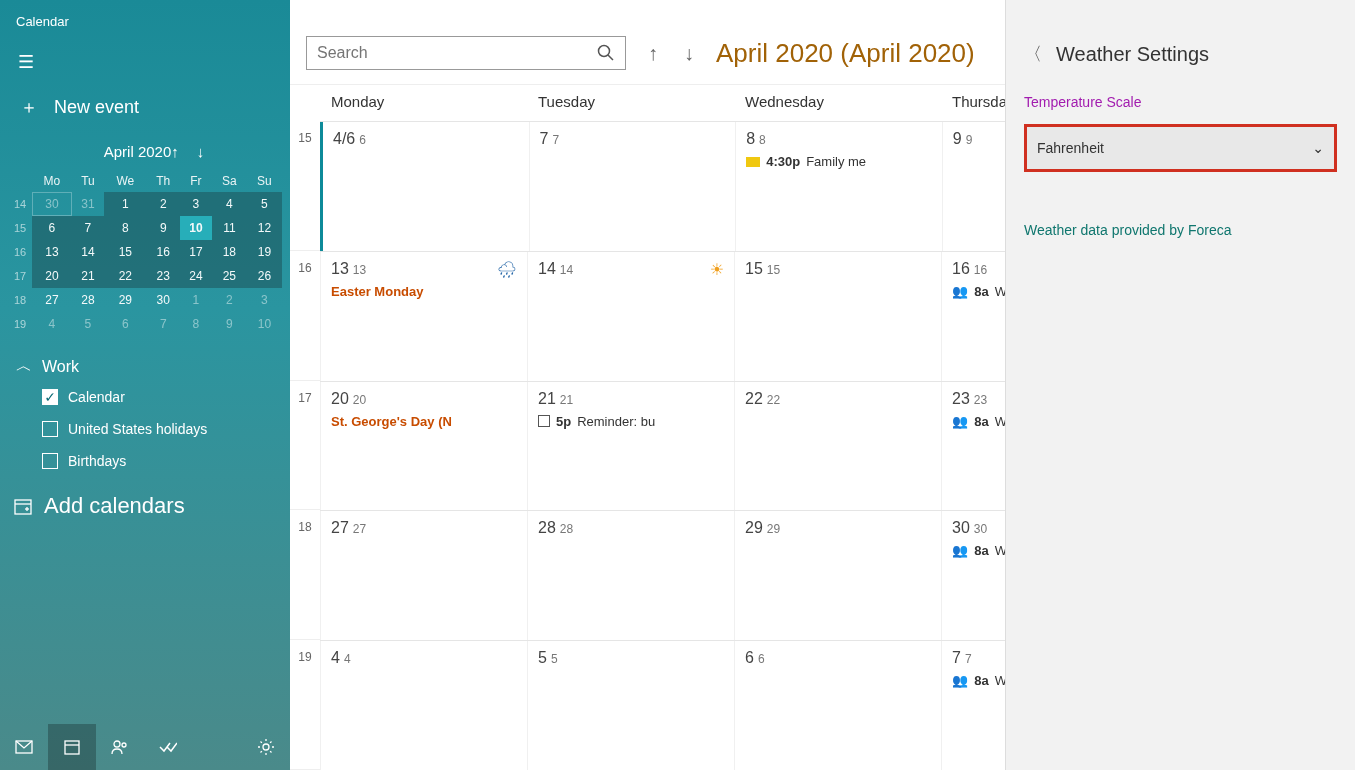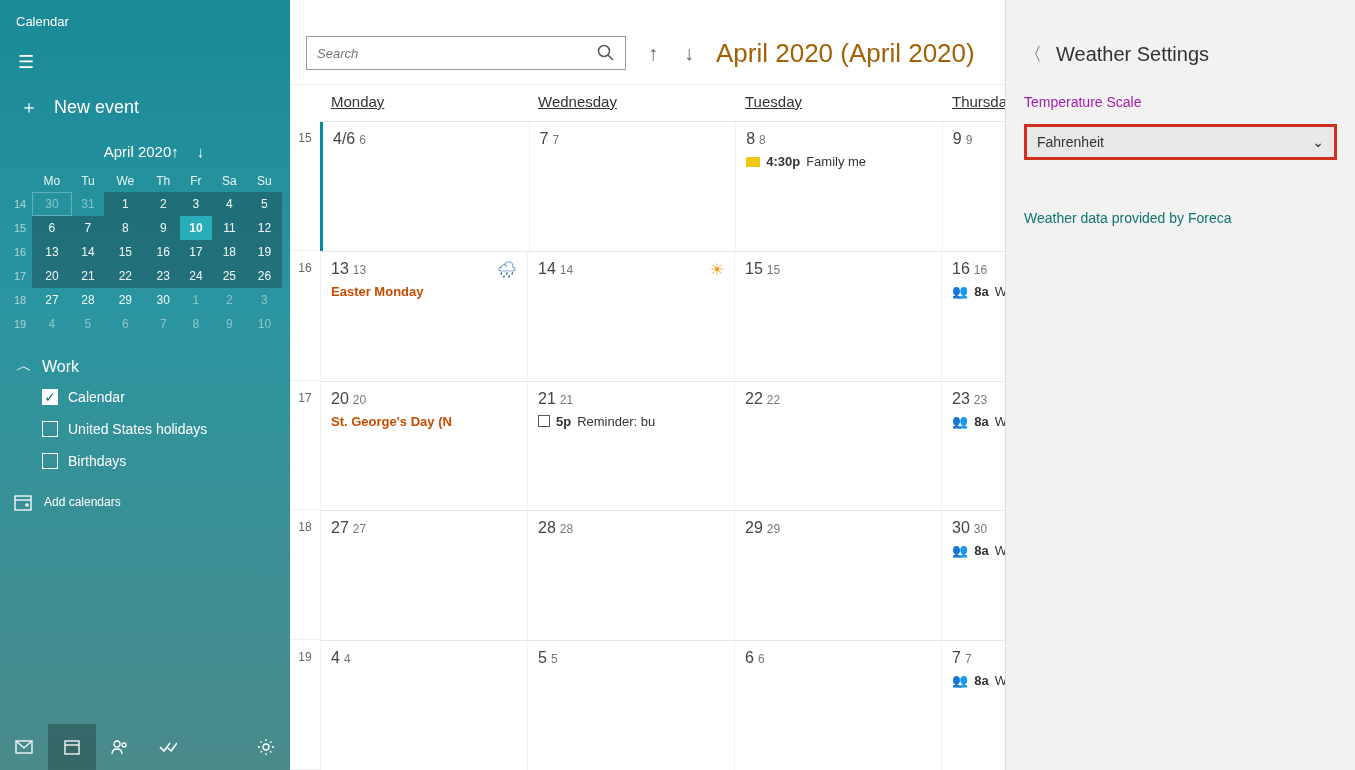--- a/index.html
+++ b/index.html
@@ -20,40 +20,40 @@
 .sb-mini td.box { background: rgba(30,80,85,.55); }
 .sb-mini td.today { background: #28b0bb; font-weight: 600; }
 .sb-mini td.sel { outline: 1px solid rgba(255,255,255,.6); outline-offset: -1px; }
 .sb-mini td.wk { text-align: center; font-size: 11px; opacity: .6; width: 24px; }
 .sb-group { padding: 10px 16px; }
 .sb-group-head { display: flex; align-items: center; gap: 10px; font-size: 16px; cursor: pointer; }
 .sb-group-items { padding: 12px 0 0 26px; display: flex; flex-direction: column; gap: 16px; font-size: 14px; }
 .sb-check { display: flex; align-items: center; gap: 10px; cursor: pointer; }
 .sb-chkbox { width: 16px; height: 16px; border: 1.5px solid #fff; display: inline-flex; align-items: center; justify-content: center; color: #0a6a75; background: transparent; }
 .sb-chkbox.checked { background: #fff; }
-.sb-add { display: flex; align-items: center; gap: 12px; padding: 14px 14px; font-size: 12px; cursor: pointer; }
+.sb-add { display: flex; align-items: center; gap: 12px; padding: 14px 14px; font-size: 22px; cursor: pointer; }
 .sb-bottom { position: absolute; bottom: 0; left: 0; right: 0; height: 46px; display: flex; align-items: center; }
 .sb-bottom .btn { width: 48px; height: 46px; display: flex; align-items: center; justify-content: center; cursor: pointer; font-size: 16px; }
 .sb-bottom .btn.active { background: rgba(0,0,0,.25); }
 .sb-bottom .spacer { flex: 1; }
 .main { flex: 1; display: flex; flex-direction: column; position: relative; }
 .titlebar { height: 30px; display: flex; justify-content: flex-end; align-items: flex-start; }
 .titlebar .wbtn { width: 46px; height: 30px; display: flex; align-items: center; justify-content: center; cursor: pointer; font-size: 11px; color: #555; }
 .header { display: flex; align-items: center; gap: 14px; padding: 6px 16px 14px 16px; }
 .search { display: flex; align-items: center; width: 320px; height: 34px; border: 1px solid #999; padding: 0 10px; }
-.search input { border: none; outline: none; flex: 1; font-size: 13px; background: transparent; font-style: italic; }
+.search input { border: none; outline: none; flex: 1; font-size: 16px; background: transparent; }
 .nav-arrows { display: flex; gap: 10px; font-size: 20px; color: #666; }
 .nav-arrows span { cursor: pointer; padding: 4px 8px; }
 .head-title { font-size: 26px; color: #a16207; font-weight: 400; white-space: nowrap; overflow: hidden; }
 .cal { flex: 1; display: flex; overflow: hidden; border-top: 1px solid #eee; }
 .wk-col { width: 30px; display: flex; flex-direction: column; }
 .wk-col .wk { flex: 1; display: flex; align-items: flex-start; justify-content: center; padding-top: 10px; font-size: 12px; color: #666; border-bottom: 1px solid #eee; }
 .grid { flex: 1; display: flex; flex-direction: column; }
 .grid-head { display: flex; height: 36px; }
-.grid-head .h { flex: 1; padding: 8px 10px; font-size: 15px; color: #333; border-left: 1px solid transparent; text-decoration: underline; }
+.grid-head .h { flex: 1; padding: 8px 10px; font-size: 15px; color: #333; border-left: 1px solid transparent; }
 .grid-body { flex: 1; display: flex; flex-direction: column; }
 .row { flex: 1; display: flex; border-top: 1px solid #e5e5e5; }
 .cell { flex: 1; border-left: 1px solid #f0f0f0; padding: 8px 10px; display: flex; flex-direction: column; gap: 6px; position: relative; }
 .cell.today-col { border-top: 3px solid #0d8a99; }
 .cell .d { font-size: 16px; color: #444; display: flex; align-items: baseline; gap: 4px; }
 .cell .d .sm { font-size: 12px; color: #777; }
 .cell.today .d { color: #0d8a99; font-weight: 600; }
 .cell .holiday { color: #c84c00; font-size: 13px; font-weight: 600; white-space: nowrap; overflow: hidden; text-overflow: ellipsis; }
 .cell .ev { display: flex; align-items: center; gap: 6px; font-size: 13px; color: #333; white-space: nowrap; overflow: hidden; text-align: center; }
 .cell .ev .t { font-weight: 600; }
@@ -61,21 +61,21 @@
 .ic-busy { width: 14px; height: 10px; background: #f0c810; display: inline-block; }
 .ic-rem { width: 12px; height: 12px; border: 1.5px solid #555; display: inline-block; position: relative; }
 .ic-meet { color: #0d8a99; font-size: 13px; }
 .ic-weather { color: #f0a020; font-size: 16px; position: absolute; top: 8px; right: 10px; }
 .ic-rain { color: #2a6aaa; font-size: 16px; position: absolute; top: 8px; right: 10px; }
 .cell.cur { border-left: 3px solid #0d8a99; }
 .panel { position: absolute; top: 0; right: 0; width: 350px; height: 100%; background: #f2f2f2; border-left: 1px solid #ddd; padding: 16px 18px; }
 .panel-head { display: flex; align-items: center; gap: 14px; font-size: 20px; color: #333; margin-bottom: 28px; margin-top: 26px; }
 .panel-head .back { font-size: 18px; cursor: pointer; color: #555; }
 .panel-label { font-size: 14px; color: #a21caf; margin-bottom: 14px; }
-.panel-select { width: 100%; height: 36px; border: 3px solid #d03020; background: #e8e8e8; padding: 0 10px; display: flex; align-items: center; justify-content: space-between; font-size: 14px; cursor: pointer; margin-bottom: 50px; }
+.panel-select { width: 100%; height: 48px; border: 3px solid #d03020; background: #e8e8e8; padding: 0 10px; display: flex; align-items: center; justify-content: space-between; font-size: 14px; cursor: pointer; margin-bottom: 50px; }
 .panel-note { font-size: 14px; color: #0f766e; }
 svg { display: block; }
 </style>
 </head>
 <body>
 
 <div class="sidebar">
   <div class="sb-title">Calendar</div>
   <div class="sb-hamburger">☰</div>
   <div class="sb-newevent">
@@ -263,22 +263,22 @@
         <div style="height: 36px;"></div>
         <div class="wk">15</div>
         <div class="wk">16</div>
         <div class="wk">17</div>
         <div class="wk">18</div>
         <div class="wk">19</div>
       </div>
     <div class="grid">
       <div class="grid-head" id="grid-head">
           <div class="h">Monday</div>
+          <div class="h">Tuesday</div>
           <div class="h">Wednesday</div>
-          <div class="h">Tuesday</div>
           <div class="h">Thursday</div>
           <div class="h">Friday</div>
         </div>
       <div class="grid-body" id="grid-body">
           <div class="row">
             <div class="cell cur">
               <div class="d">
                 <span>4/6</span>
                 <span class="sm">6</span>
               </div>

